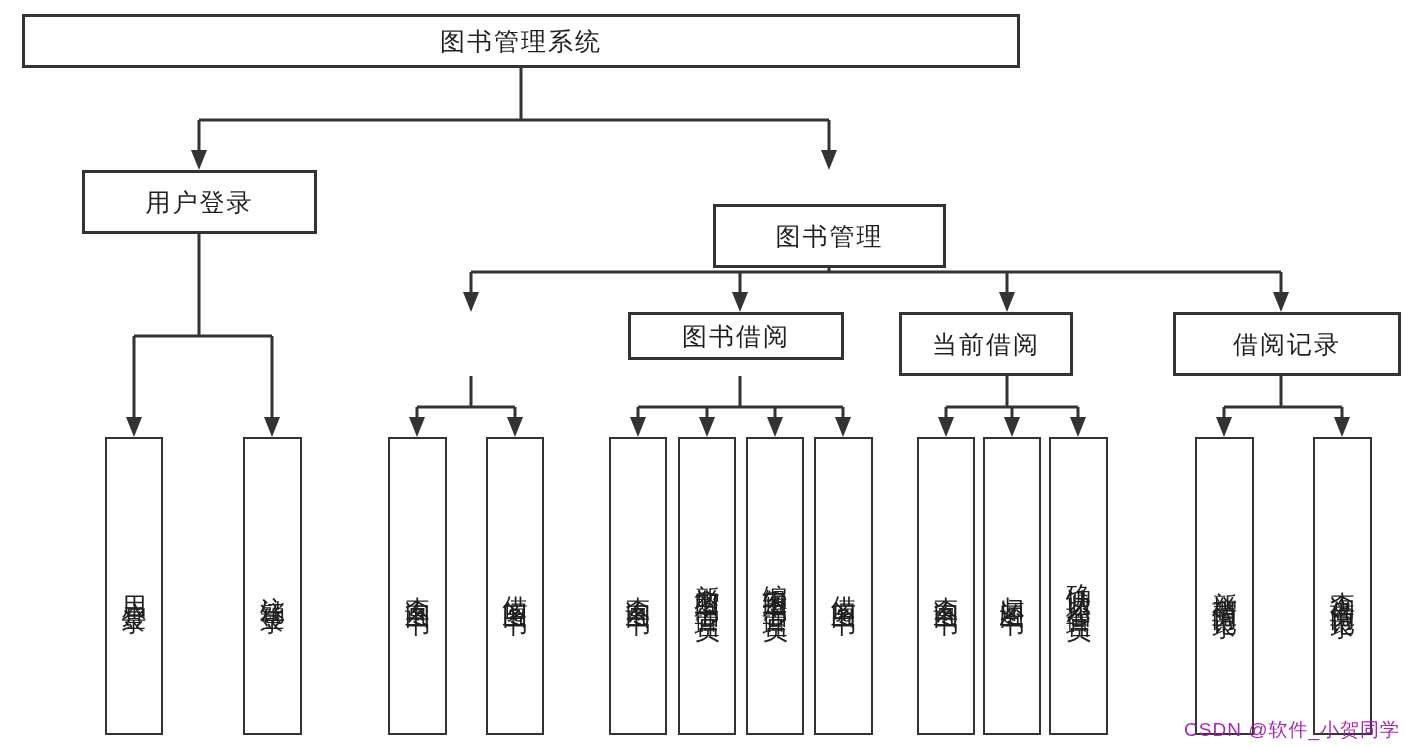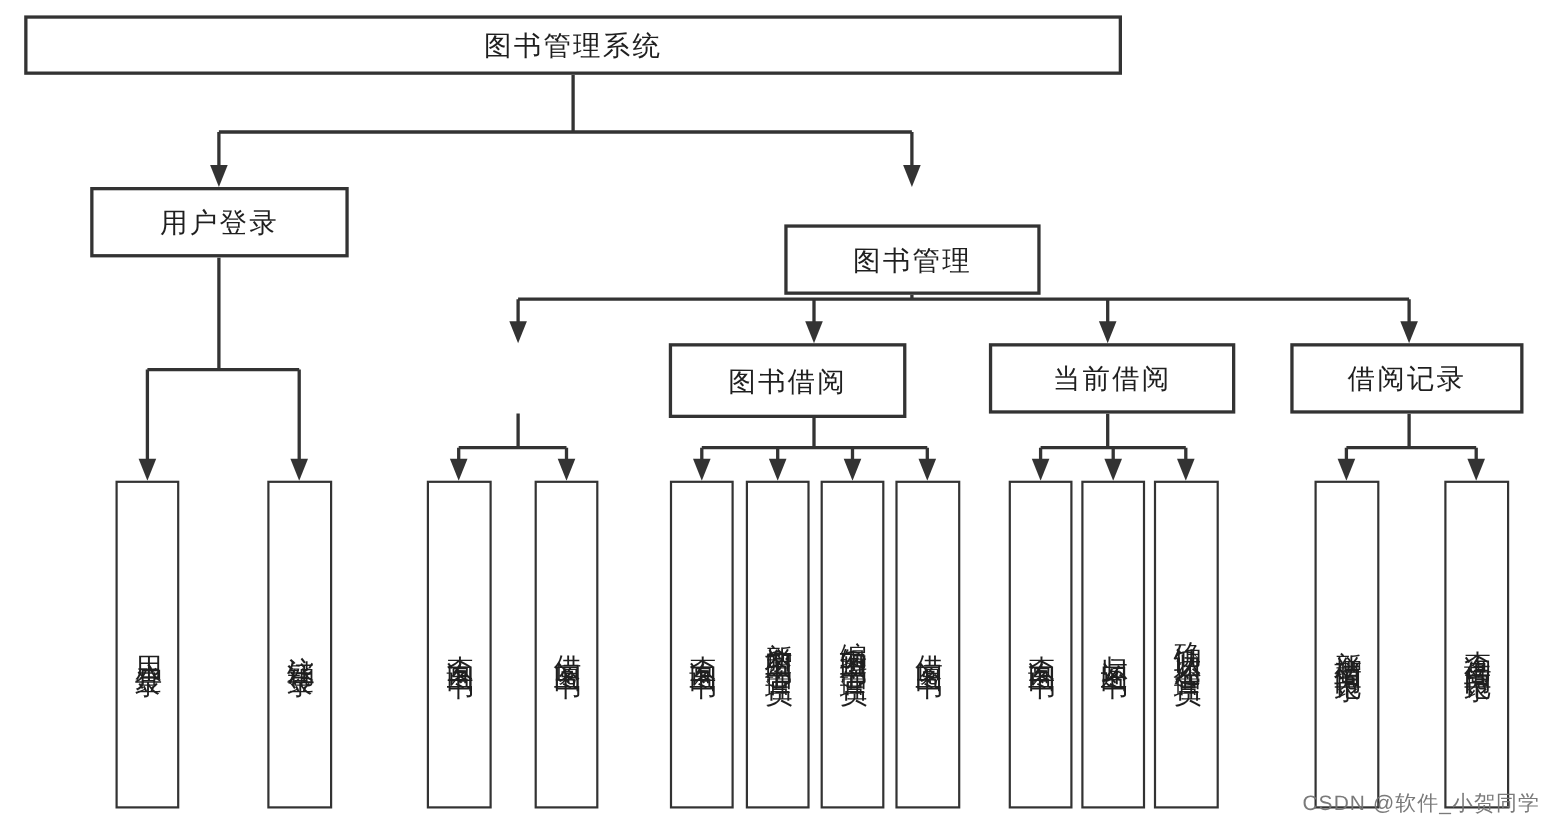--- a/index.html
+++ b/index.html
@@ -128,27 +128,27 @@
     <span class="label-h">图书管理系统</span>
   </div>
 
   <div class="box" style="left:82px; top:170px; width:235px; height:64px;">
     <span class="label-h">用户登录</span>
   </div>
   <div class="box" style="left:713px; top:170px; width:233px; height:64px;margin-top:34px;">
     <span class="label-h">图书管理</span>
   </div>
 
-  <div class="box" style="left:608px; top:312px; width:216px; height:68px;">
+  <div class="box" style="left:628px; top:312px; width:216px; height:48px;">
     <span class="label-h">图书借阅</span>
   </div>
-  <div class="box" style="left:899px; top:312px; width:224px; height:64px;">
+  <div class="box" style="left:899px; top:312px; width:174px; height:64px;">
     <span class="label-h">当前借阅</span>
   </div>
-  <div class="box" style="left:1173px; top:312px; width:212px; height:64px;">
+  <div class="box" style="left:1173px; top:312px; width:228px; height:64px;">
     <span class="label-h">借阅记录</span>
   </div>
 
   <div class="box leaf" style="left:105px; top:437px; width:58px; height:298px;">
     <span class="label-v">用户登录</span>
   </div>
   <div class="box leaf" style="left:243px; top:437px; width:59px; height:298px;">
     <span class="label-v">注销登录</span>
   </div>
 
@@ -182,15 +182,15 @@
     <span class="label-v">确认归还（管理员）</span>
   </div>
 
   <div class="box leaf" style="left:1195px; top:437px; width:59px; height:298px;">
     <span class="label-v">新增借阅记录</span>
   </div>
   <div class="box leaf" style="left:1313px; top:437px; width:59px; height:298px;">
     <span class="label-v">查询借阅记录</span>
   </div>
 
-  <div class="watermark" style="color: #737373; margin-top: 43px;">CSDN @软件_小贺同学</div>
+  <div class="watermark" style="color: #a21caf; margin-top: 43px;">CSDN @软件_小贺同学</div>
 
 </div>
 
 </body></html>

